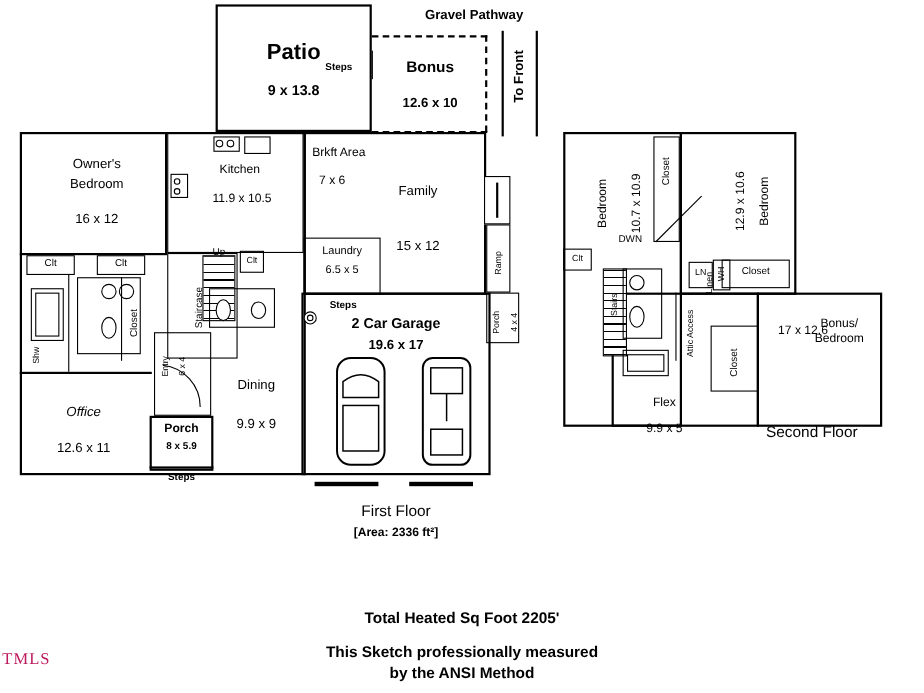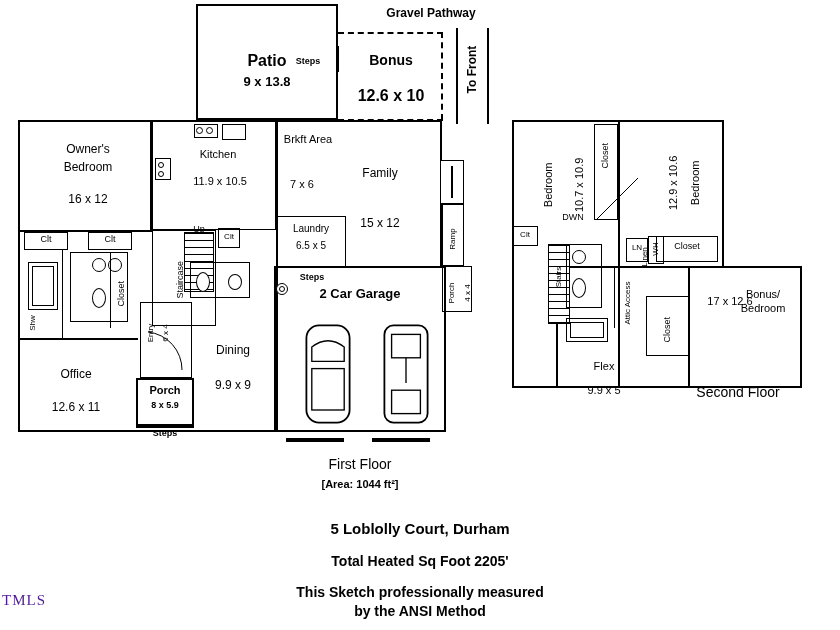--- a/index.html
+++ b/index.html
@@ -96,43 +96,43 @@
     width: 840px;
     left: 0;
     text-align: center;
     font-weight: bold;
   }
   .tmls {
     position: absolute;
     left: 2px;
     top: 592px;
     font-size: 15px;
-    color: #4c1d95;
+    color: #be185d;
     letter-spacing: 1px;
     font-family: "Liberation Serif", serif;
   }
   svg.car { position: absolute; }
 </style>
 </head>
 <body>
 
 <div class="stage">
 
   <div class="box" style="left:196px; top:4px; width:142px; height:116px;"></div>
-  <div class="lbl b" style="left:207px; top:51px; width:120px; font-size:16px;">Patio</div>
+  <div class="lbl b" style="left:207px; top:36px; width:120px; font-size:20px;">Patio</div>
   <div class="lbl b" style="left:207px; top:74px; width:120px; font-size:13px;">9 x 13.8</div>
   <div class="lbl b sm" style="left:286px; top:56px; width:44px;">Steps</div>
 
   <div class="line" style="left:338px; top:46px; width:1px; height:26px;"></div>
 
   <div class="dash-h" style="left:338px; top:32px; width:105px;"></div>
   <div class="dash-v" style="left:441px; top:32px; height:88px;"></div>
   <div class="dash-h" style="left:338px; top:119px; width:105px;"></div>
   <div class="lbl b" style="left:343px; top:52px; width:96px; font-size:14px;">Bonus</div>
-  <div class="lbl b" style="left:343px; top:86px; width:96px; font-size:16px;">12.6 x 10</div>
+  <div class="lbl b" style="left:343px; top:86px; width:96px; font-size:12px;">12.6 x 10</div>
 
   <div class="lbl b" style="left:366px; top:6px; width:130px; font-size:12px;">Gravel Pathway</div>
 
   <div class="lbl b vert" style="left:432px; top:62px; width:80px; font-size:12px;">To Front</div>
   <div class="line" style="left:456px; top:28px; width:2px; height:96px;"></div>
   <div class="line" style="left:487px; top:28px; width:2px; height:96px;"></div>
 
   <div class="box" style="left:18px; top:120px; width:260px; height:312px;"></div>
 
   <div class="box" style="left:276px; top:120px; width:166px; height:148px;"></div>
@@ -168,21 +168,21 @@
 
   <div class="appl" style="left:194px; top:124px; width:24px; height:14px;"></div>
   <div class="appl" style="left:222px; top:124px; width:24px; height:16px;"></div>
   <div class="circ" style="left:196px; top:127px; width:7px; height:7px;"></div>
   <div class="circ" style="left:206px; top:127px; width:7px; height:7px;"></div>
   <div class="appl" style="left:155px; top:158px; width:16px; height:22px;"></div>
   <div class="circ" style="left:158px; top:162px; width:6px; height:6px;"></div>
   <div class="circ" style="left:158px; top:171px; width:6px; height:6px;"></div>
 
   <div class="lbl" style="left:270px; top:133px; width:76px; font-size:11px;">Brkft Area</div>
-  <div class="lbl" style="left:274px; top:158px; width:56px; font-size:11px;margin-top:20px;">7 x 6</div>
+  <div class="lbl" style="left:274px; top:158px; width:56px; font-size:11px;">7 x 6</div>
 
   <div class="lbl" style="left:344px; top:166px; width:72px; font-size:12px;">Family</div>
   <div class="lbl" style="left:344px; top:216px; width:72px; font-size:12px;">15 x 12</div>
 
   <div class="box thin fill-white" style="left:440px; top:160px; width:24px; height:44px;"></div>
   <div class="line" style="left:451px; top:166px; width:2px; height:32px;"></div>
 
   <div class="box thin" style="left:152px; top:230px; width:64px; height:96px;"></div>
   <div class="lbl sm vert" style="left:145px; top:274px; width:72px;">Staircase</div>
   <div class="stairs-v" style="left:184px; top:232px; width:30px; height:60px;"></div>
@@ -200,20 +200,21 @@
   <div class="lbl" style="left:280px; top:240px; width:62px; font-size:10px;">6.5 x 5</div>
 
   <div class="box thin" style="left:442px; top:204px; width:22px; height:62px;"></div>
   <div class="lbl xs vert" style="left:432px; top:234px; width:42px;">Ramp</div>
   <div class="box thin" style="left:442px; top:266px; width:30px; height:46px;"></div>
   <div class="lbl xs vert" style="left:431px; top:288px; width:42px;">Porch</div>
   <div class="lbl xs vert" style="left:447px; top:288px; width:42px;">4 x 4</div>
 
   <div class="box" style="left:274px; top:266px; width:172px; height:166px;"></div>
   <div class="lbl b" style="left:284px; top:286px; width:152px; font-size:13px;">2 Car Garage</div>
+  <div class="lbl b" style="left:284px; top:306px; width:152px; font-size:12px;">19.6 x 17</div>
   <div class="lbl b sm" style="left:290px; top:272px; width:44px;">Steps</div>
   <div class="circ" style="left:276px; top:283px; width:12px; height:12px;"></div>
   <div class="circ" style="left:279px; top:286px; width:6px; height:6px;"></div>
 
   <svg class="car" viewBox="0 0 60 120" style="left:300px; top:320px; width:56px; height:108px;">
     <rect x="6" y="6" width="48" height="108" rx="14" fill="#fff" stroke="#000" stroke-width="2"></rect>
     <path d="M12 30 Q30 16 48 30 L48 46 L12 46 Z" fill="#fff" stroke="#000" stroke-width="1.5"></path>
     <rect x="12" y="54" width="36" height="46" fill="#fff" stroke="#000" stroke-width="1.5"></rect>
   </svg>
   <svg class="car" viewBox="0 0 60 120" style="left:378px; top:320px; width:56px; height:108px;">
@@ -230,31 +231,31 @@
   <div class="lbl" style="left:198px; top:378px; width:70px; font-size:12px;">9.9 x 9</div>
 
   <div class="box thin" style="left:140px; top:302px; width:52px; height:76px;"></div>
   <div class="lbl xs vert" style="left:131px; top:328px; width:40px;">Entry</div>
   <div class="lbl xs vert" style="left:146px; top:328px; width:40px;">6 x 4</div>
   <svg style="position:absolute; left:146px; top:330px; width:40px; height:44px;">
     <path d="M2 2 A38 38 0 0 1 36 40" fill="none" stroke="#000" stroke-width="1"></path>
   </svg>
 
   <div class="line" style="left:18px; top:338px; width:120px; height:2px;"></div>
-  <div class="lbl" style="left:28px; top:367px; width:96px; font-size:12px;">Office</div>
+  <div class="lbl" style="left:28px; top:367px; width:96px; font-size:12px;font-style:italic;">Office</div>
   <div class="lbl" style="left:28px; top:400px; width:96px; font-size:12px;">12.6 x 11</div>
 
   <div class="box" style="left:136px; top:378px; width:58px; height:50px;"></div>
   <div class="lbl b" style="left:136px; top:384px; width:58px; font-size:11px;">Porch</div>
   <div class="lbl b sm" style="left:136px; top:400px; width:58px;">8 x 5.9</div>
   <div class="lbl b sm" style="left:136px; top:428px; width:58px;">Steps</div>
   <div class="line" style="left:136px; top:424px; width:58px; height:2px;"></div>
 
   <div class="lbl lg" style="left:280px; top:456px; width:160px; font-size:14px;">First Floor</div>
-  <div class="lbl b" style="left:280px; top:478px; width:160px; font-size:11px;">[Area: 1044 ft²]</div>
+  <div class="lbl b" style="left:280px; top:478px; width:160px; font-size:11px;">[Area: 2336 ft²]</div>
 
   <div class="box" style="left:512px; top:120px; width:108px; height:268px;"></div>
   <div class="box" style="left:618px; top:120px; width:106px; height:148px;"></div>
   <div class="box" style="left:688px; top:266px; width:114px; height:122px;"></div>
   <div class="box" style="left:556px; top:266px; width:134px; height:122px;"></div>
 
   <div class="lbl vert" style="left:513px; top:178px; width:72px; font-size:11px;">Bedroom</div>
   <div class="lbl vert" style="left:540px; top:178px; width:80px; font-size:11px;">10.7 x 10.9</div>
 
   <div class="box thin" style="left:594px; top:124px; width:24px; height:96px;"></div>
@@ -296,20 +297,19 @@
   <div class="lbl" style="left:700px; top:295px; width:60px; font-size:11px;">17 x 12.6</div>
 
   <div class="box thin" style="left:646px; top:296px; width:44px; height:60px;"></div>
   <div class="lbl sm vert" style="left:644px; top:324px; width:48px;">Closet</div>
 
   <div class="lbl" style="left:572px; top:360px; width:64px; font-size:11px;">Flex</div>
   <div class="lbl" style="left:572px; top:384px; width:64px; font-size:11px;">9.9 x 5</div>
 
   <div class="lbl lg" style="left:648px; top:384px; width:180px; font-size:14px;">Second Floor</div>
 
-  <div class="caption" style="top:520px; font-size:15px;">5 Loblolly Court, Durham</div>
   <div class="caption" style="top:553px; font-size:14px;">Total Heated Sq Foot 2205'</div>
   <div class="caption" style="top:584px; font-size:14px;">This Sketch professionally measured</div>
   <div class="caption" style="top:603px; font-size:14px;">by the ANSI Method</div>
 
   <div class="tmls">TMLS</div>
 
 </div>
 
 </body></html>

